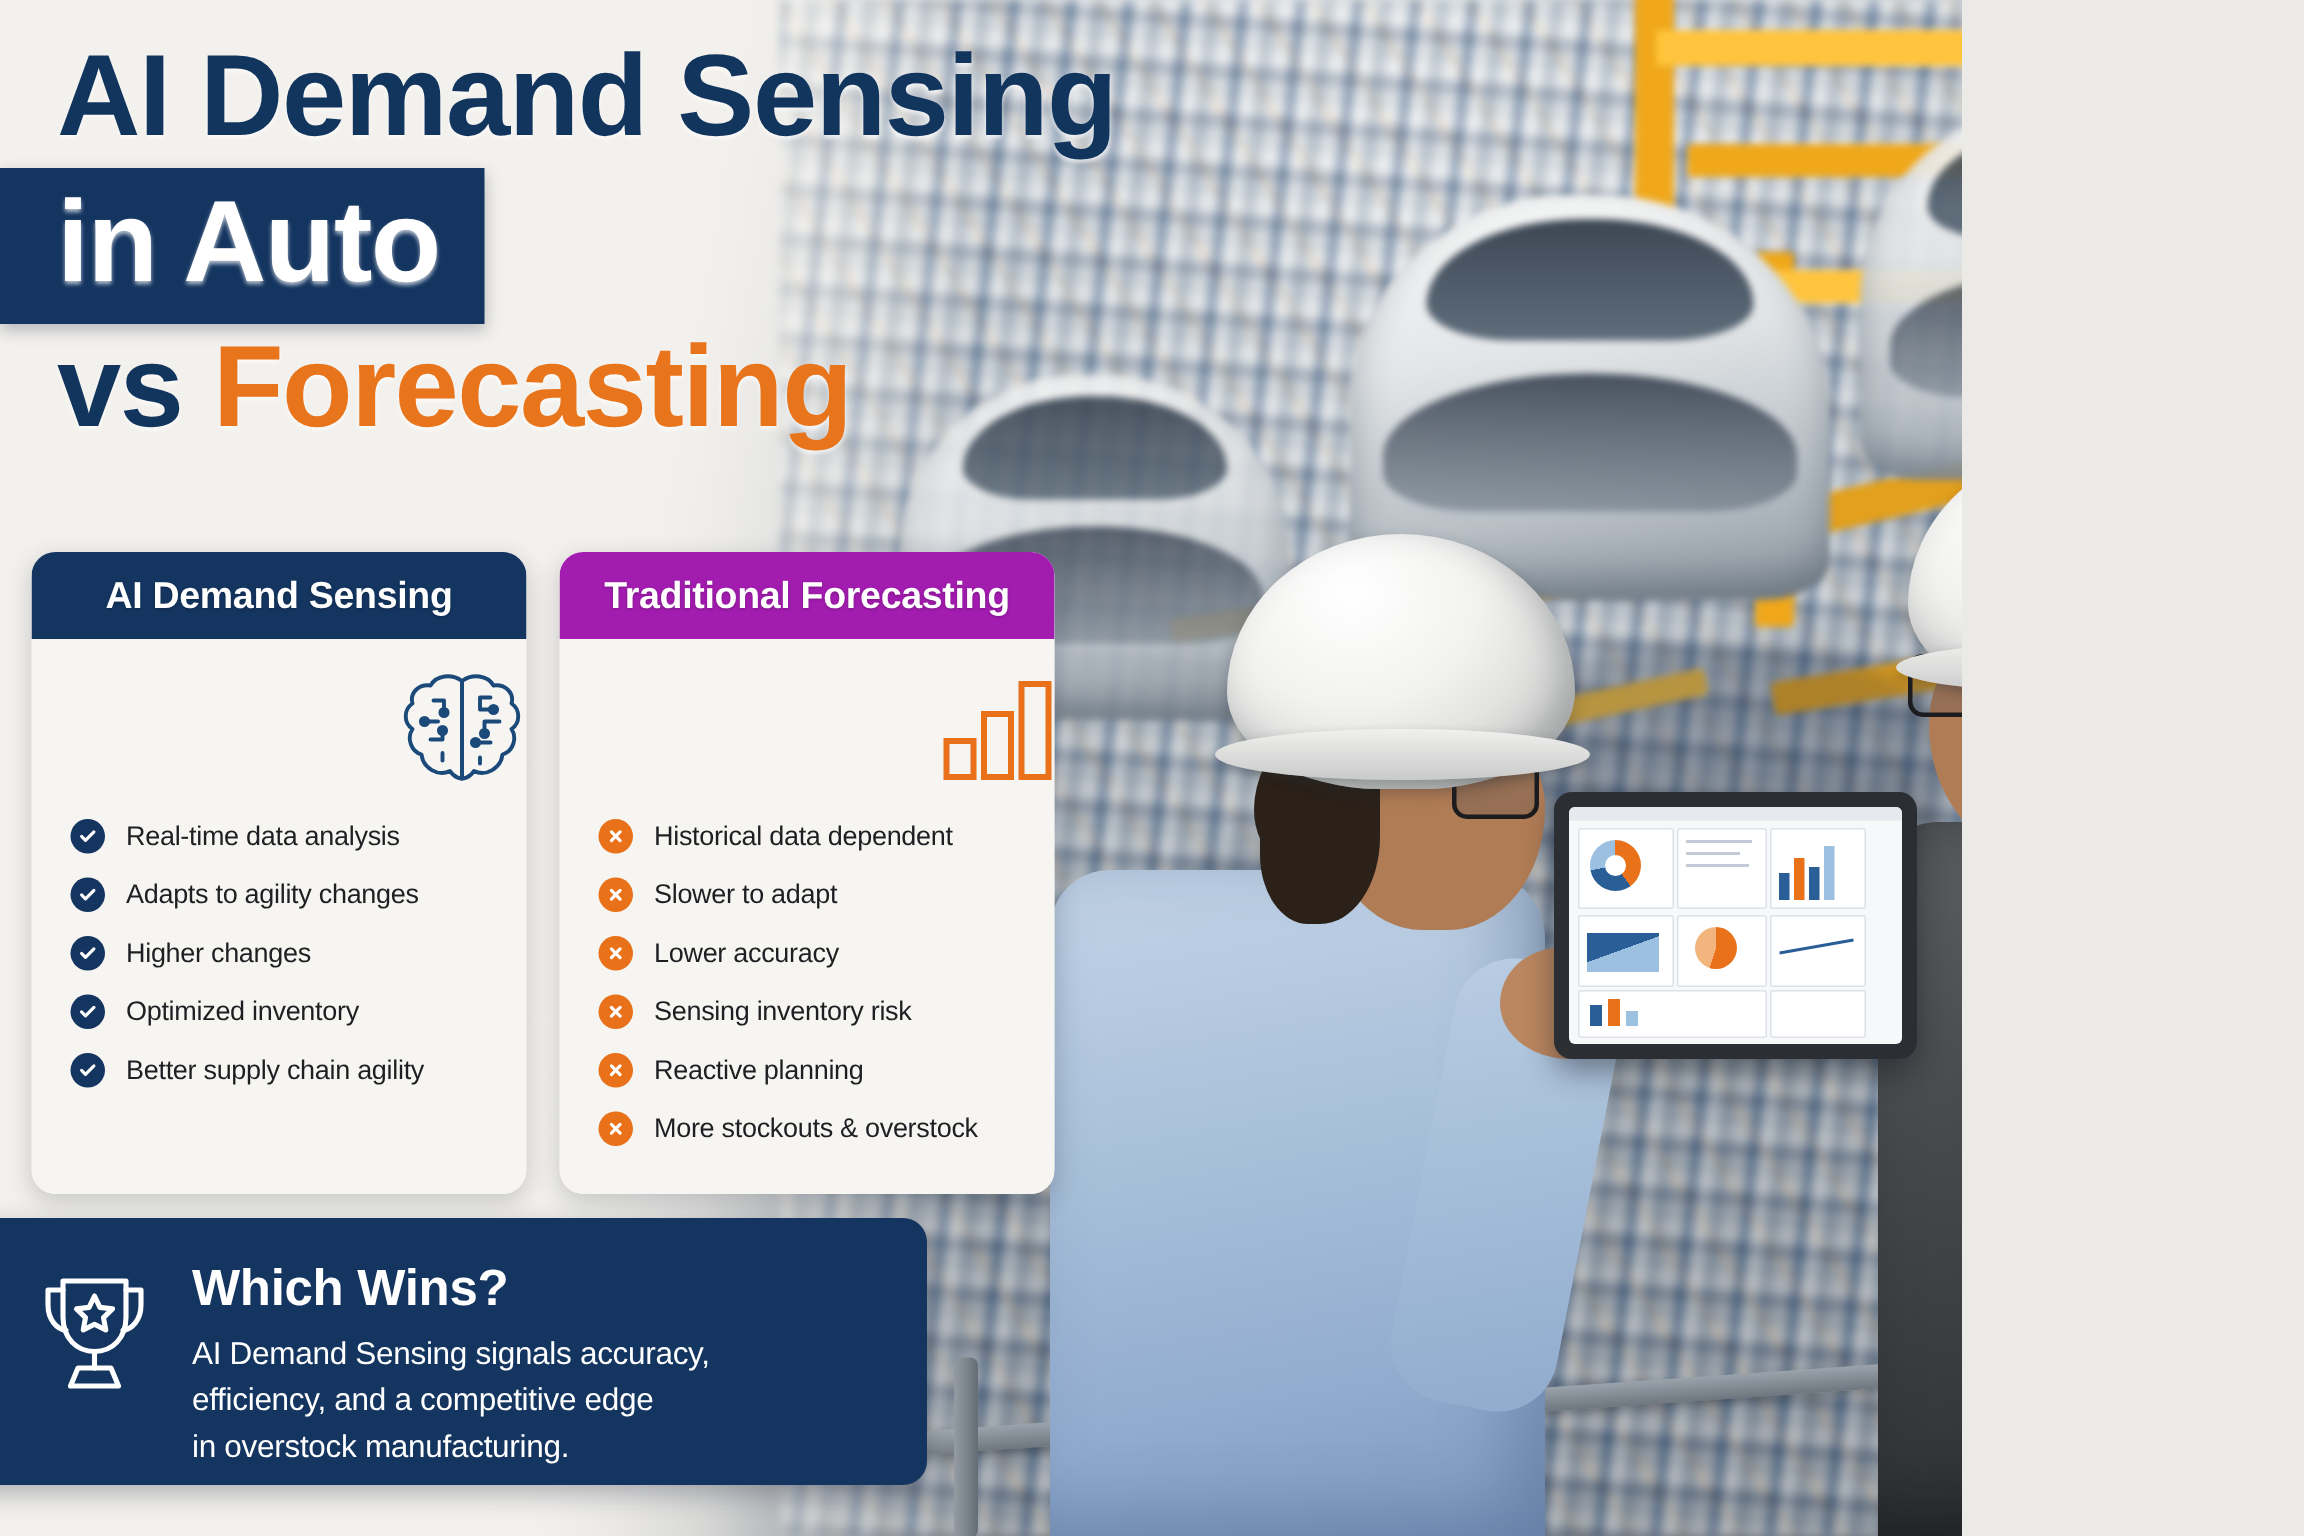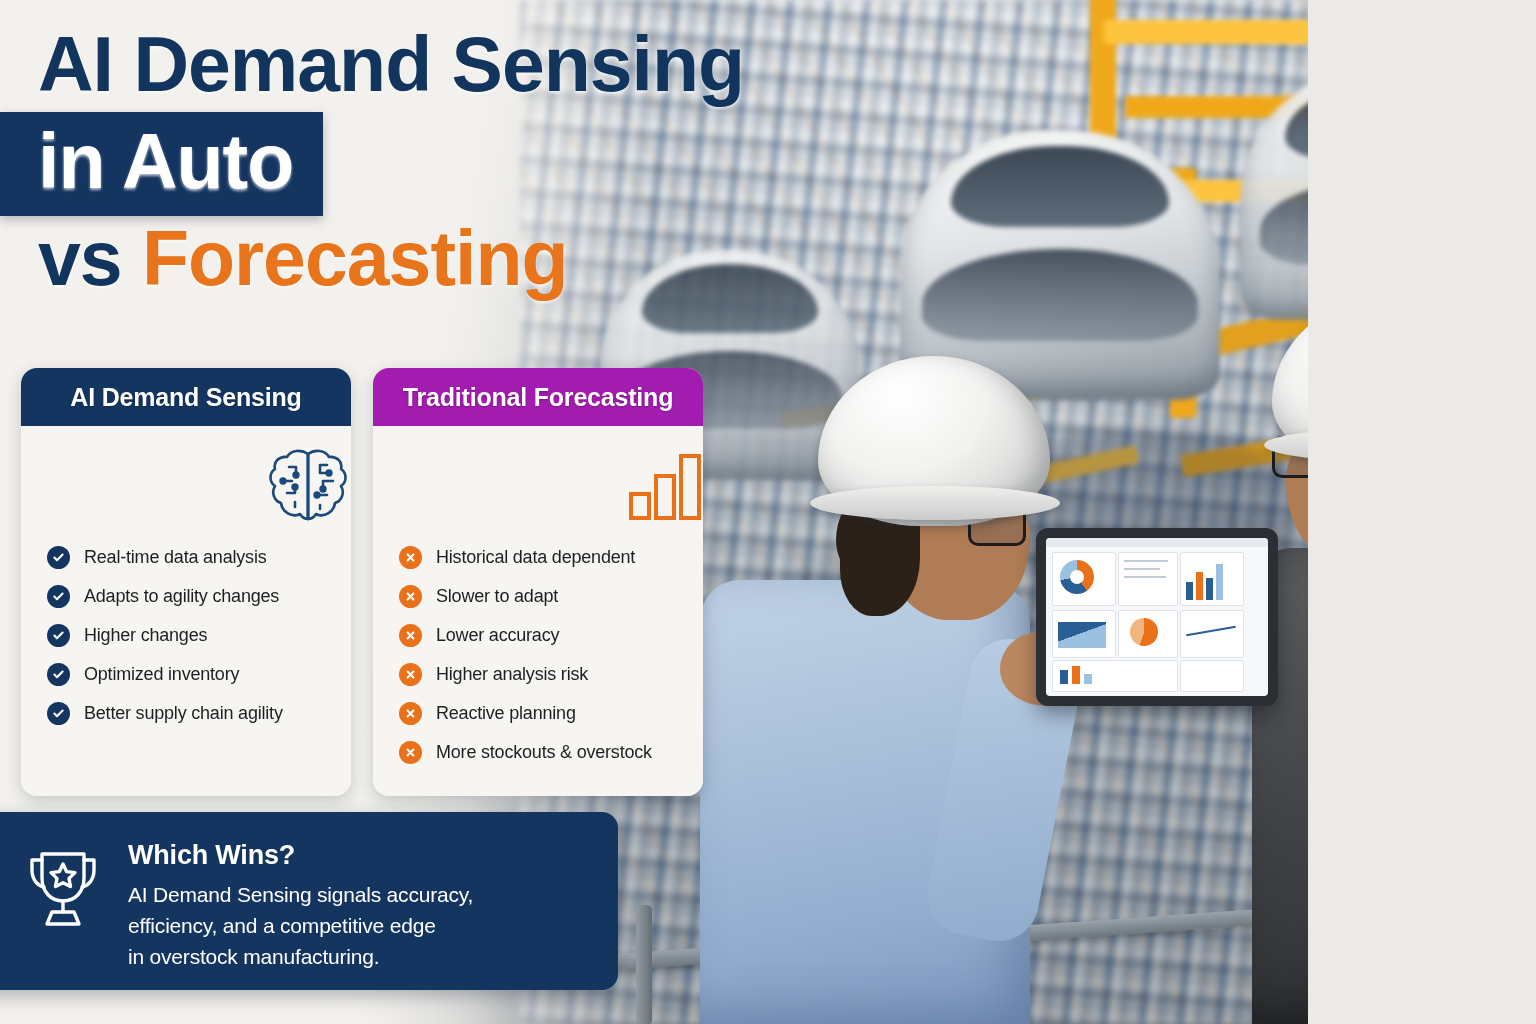--- a/index.html
+++ b/index.html
@@ -141,21 +141,21 @@
   .li-text{font-size:18px;color:#1d1f22;letter-spacing:-.2px;}
 
   
   .banner{
     position:absolute;left:-22px;top:812px;width:640px;height:178px;
     background:#143560;border-radius:0 16px 16px 0;
     box-shadow:0 6px 18px rgba(15,28,50,.3);
     display:flex;align-items:flex-start;gap:26px;padding:28px 24px 0 46px;box-sizing:border-box;
   }
   .banner-icon{flex:0 0 auto;margin-top:6px;}
-  .banner-title{color:#fff;font-weight:700;font-size:27px;margin-bottom:8px;letter-spacing:-.2px;}
+  .banner-title{color:#fff;font-weight:700;font-size:34px;margin-bottom:8px;letter-spacing:-.2px;}
   .banner-text{color:#fff;font-size:21px;line-height:31px;letter-spacing:-.2px;}
 </style>
 </head>
 <body>
 
 <div id="stage">
 
   <div class="photo">
     <div class="photo-base"></div>
     <div class="clutter"></div>
@@ -374,21 +374,21 @@
                 </svg>
             </span>
             <span class="li-text">Lower accuracy</span>
           </div>
           <div class="li">
             <span class="bullet orange">
               <svg width="13" height="13" viewBox="0 0 13 13">
                   <path d="M3.6 3.6 L9.4 9.4 M9.4 3.6 L3.6 9.4" fill="none" stroke="#fff" stroke-width="2.1" stroke-linecap="round"></path>
                 </svg>
             </span>
-            <span class="li-text">Higher analysis risk</span>
+            <span class="li-text">Sensing inventory risk</span>
           </div>
           <div class="li">
             <span class="bullet orange">
               <svg width="13" height="13" viewBox="0 0 13 13">
                   <path d="M3.6 3.6 L9.4 9.4 M9.4 3.6 L3.6 9.4" fill="none" stroke="#fff" stroke-width="2.1" stroke-linecap="round"></path>
                 </svg>
             </span>
             <span class="li-text">Reactive planning</span>
           </div>
           <div class="li">

